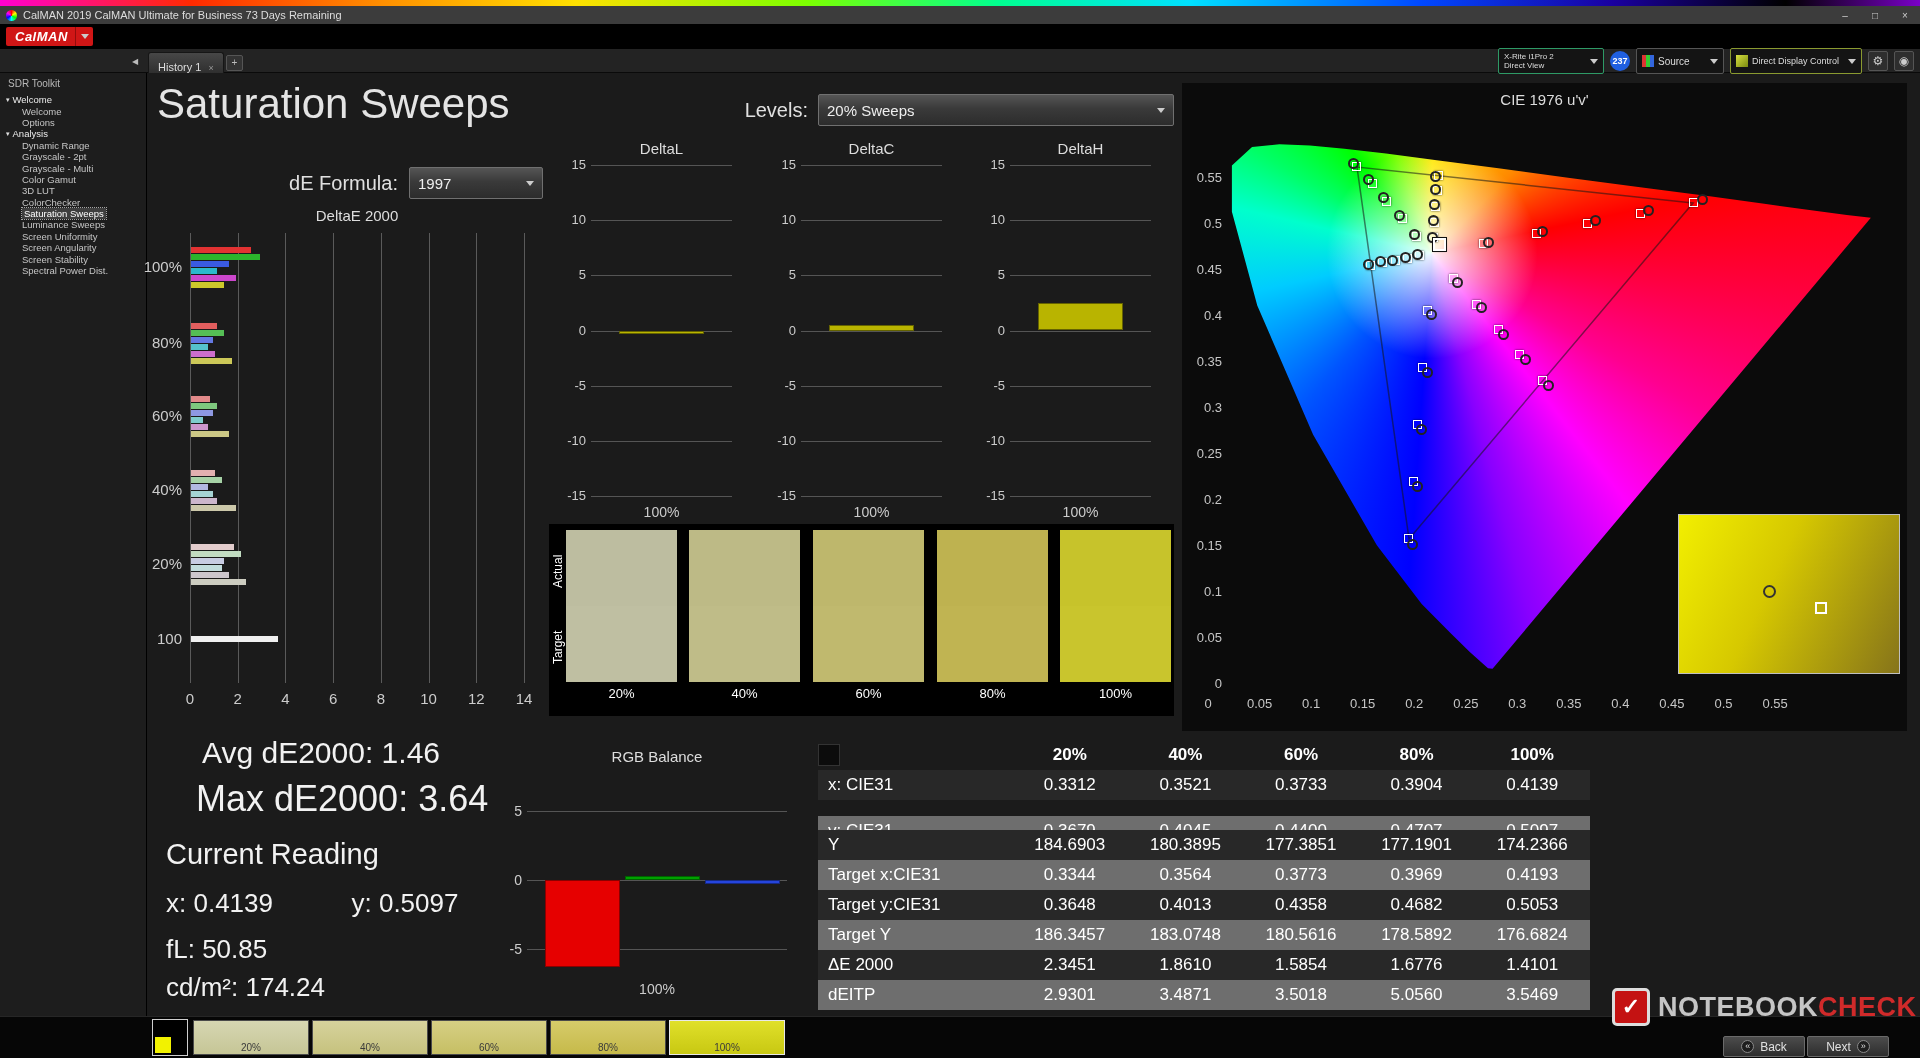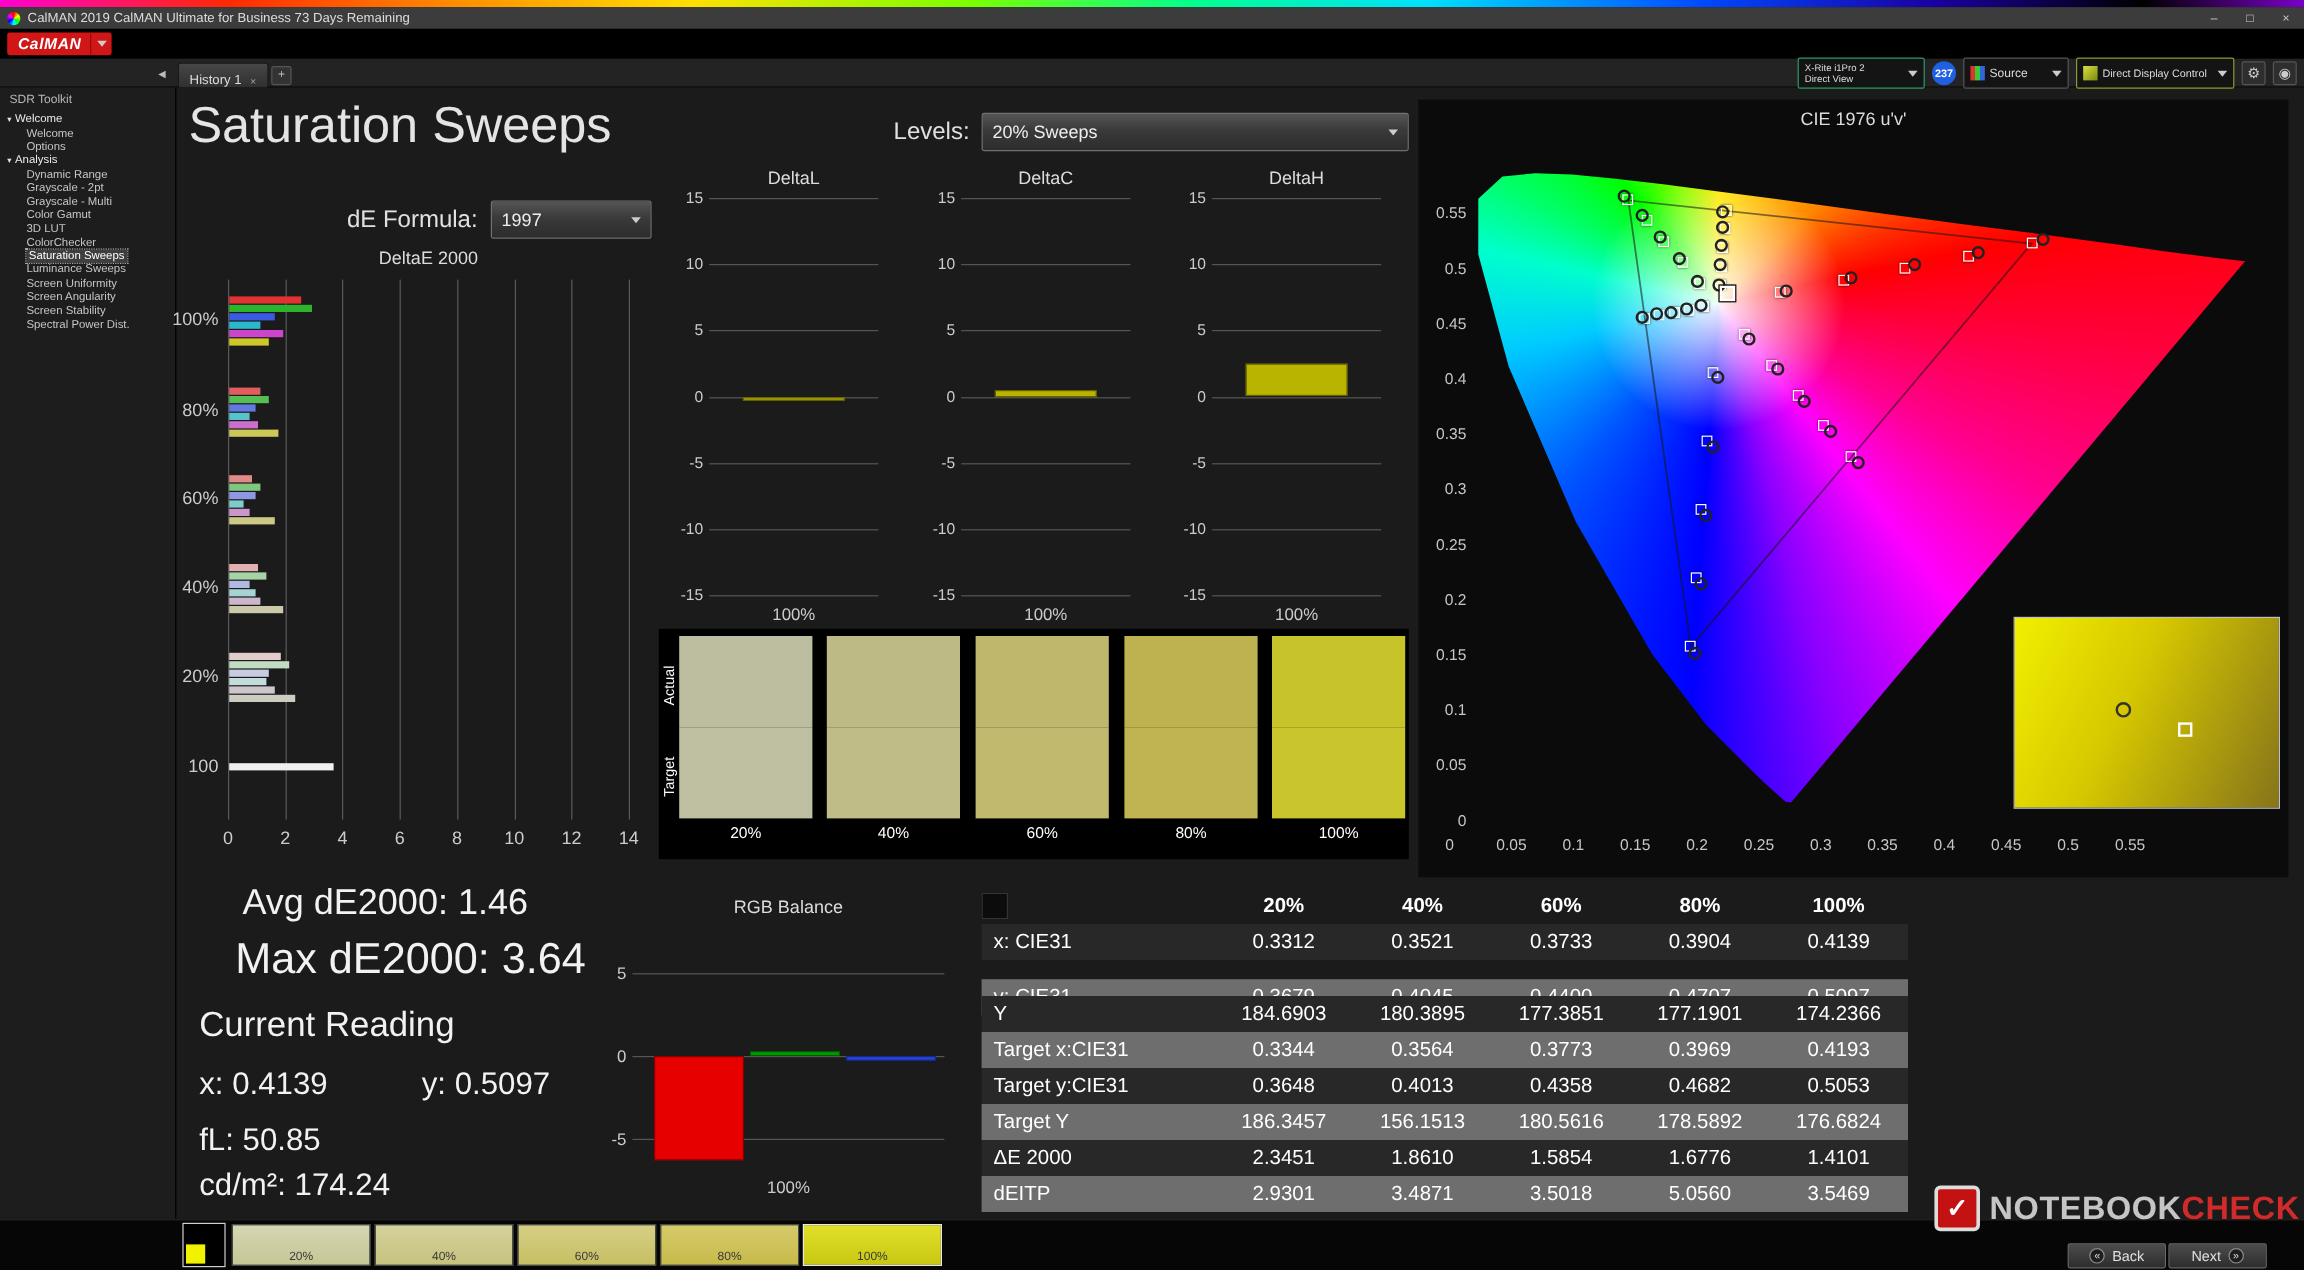--- a/index.html
+++ b/index.html
@@ -569,21 +569,21 @@
           <div class="tlabel">Target y:CIE31</div>
           <div class="tcell">0.3648</div>
           <div class="tcell">0.4013</div>
           <div class="tcell">0.4358</div>
           <div class="tcell">0.4682</div>
           <div class="tcell">0.5053</div>
         </div>
         <div class="trow light" style="top: 180px;">
           <div class="tlabel">Target Y</div>
           <div class="tcell">186.3457</div>
-          <div class="tcell">156.1513</div>
+          <div class="tcell">183.0748</div>
           <div class="tcell">180.5616</div>
           <div class="tcell">178.5892</div>
           <div class="tcell">176.6824</div>
         </div>
         <div class="trow dark" style="top: 210px;">
           <div class="tlabel">ΔE 2000</div>
           <div class="tcell">2.3451</div>
           <div class="tcell">1.8610</div>
           <div class="tcell">1.5854</div>
           <div class="tcell">1.6776</div>

